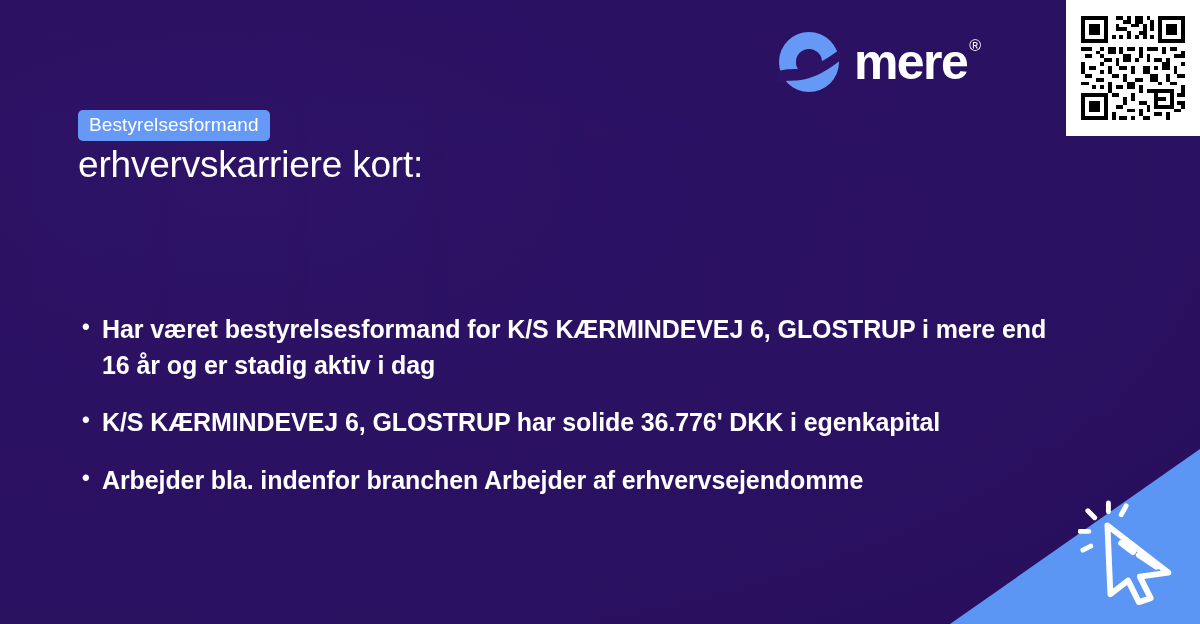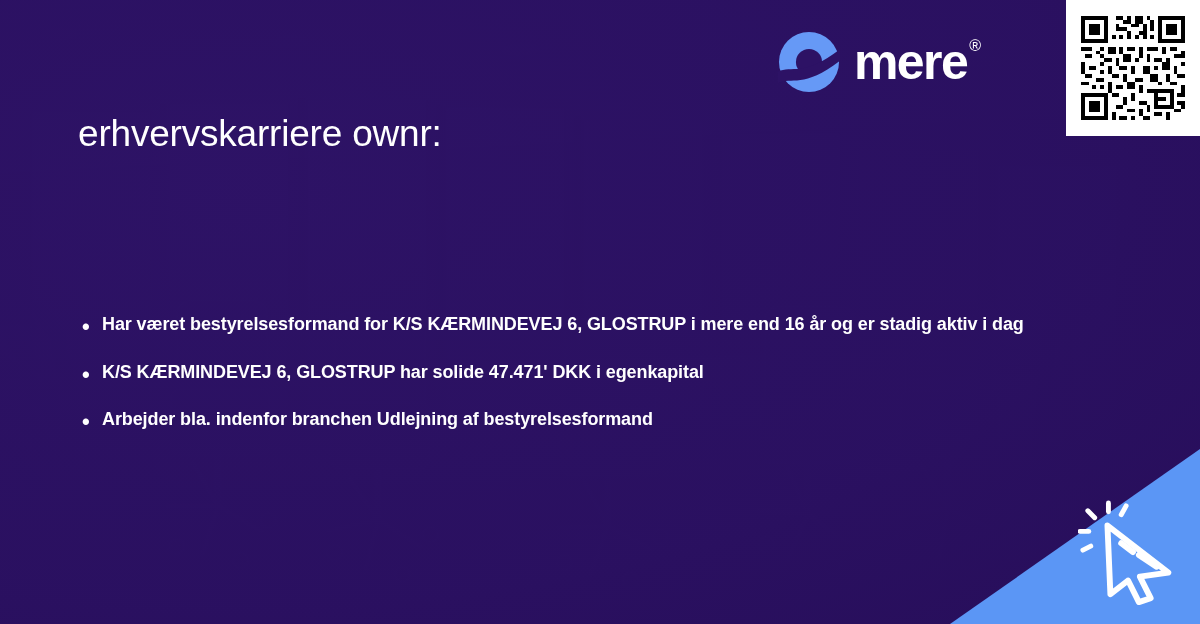--- a/index.html
+++ b/index.html
@@ -263,21 +263,21 @@
     position: absolute;
     left: 78px;
     top: 312px;
     right: 150px;
     list-style: none;
     margin: 0;
     padding: 0;
   }
   .bullets li {
     color: #ffffff;
-    font-size: 18px;
+    font-size: 25px;
     font-weight: bold;
     line-height: 1.42;
     margin-bottom: 22px;
     padding-left: 24px;
     position: relative;
     letter-spacing: -.1px;
   }
   .bullets li:before {
     content: "\2022";
     position: absolute;
@@ -575,22 +575,23 @@
       <g>
         <circle cx="32" cy="32" r="31" fill="#6699f6"></circle>
         <circle cx="32" cy="32" r="13.5" fill="#2d1265"></circle>
         <path d="M-6 46 C 12 30, 22 54, 70 14 L70 26 C 22 66, 12 42, -6 58 Z" fill="#2d1265"></path>
       </g>
     </svg>
     <div class="logo-text"><span>mere</span><span class="logo-reg">®</span></div>
   </div>
 
   <div class="content">
-    <div class="subhead">erhvervskarriere ownr:</div>
+    <div class="badge">Bestyrelsesformand</div>
+    <div class="subhead">erhvervskarriere kort:</div>
   </div>
 
   <ul class="bullets">
     <li>Har været bestyrelsesformand for K/S KÆRMINDEVEJ 6, GLOSTRUP i mere end 16 år og er stadig aktiv i dag</li>
-    <li>K/S KÆRMINDEVEJ 6, GLOSTRUP har solide 47.471' DKK i egenkapital</li>
-    <li>Arbejder bla. indenfor branchen Udlejning af bestyrelsesformand</li>
+    <li>K/S KÆRMINDEVEJ 6, GLOSTRUP har solide 36.776' DKK i egenkapital</li>
+    <li>Arbejder bla. indenfor branchen Arbejder af erhvervsejendomme</li>
   </ul>
 
 </div>
 
 </body></html>

